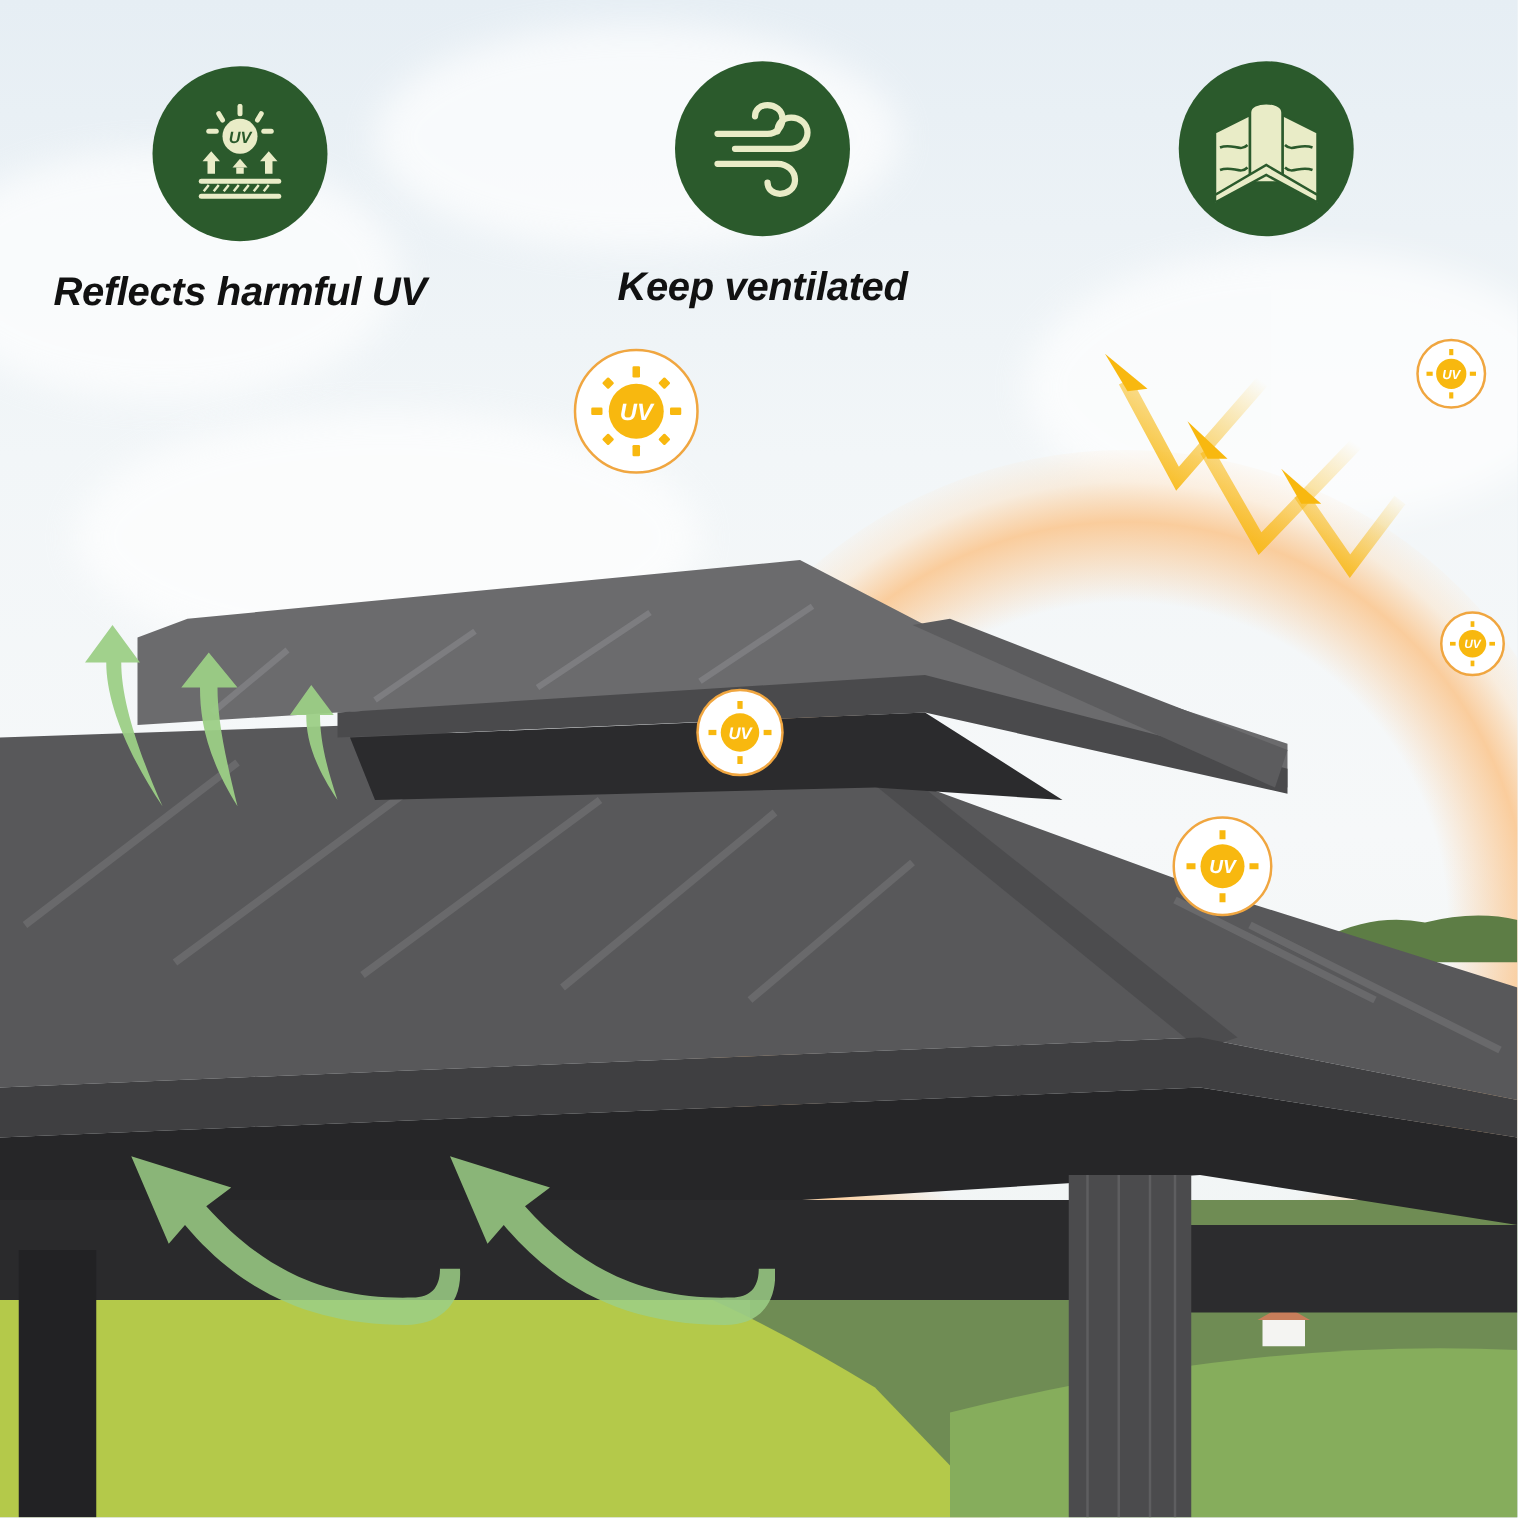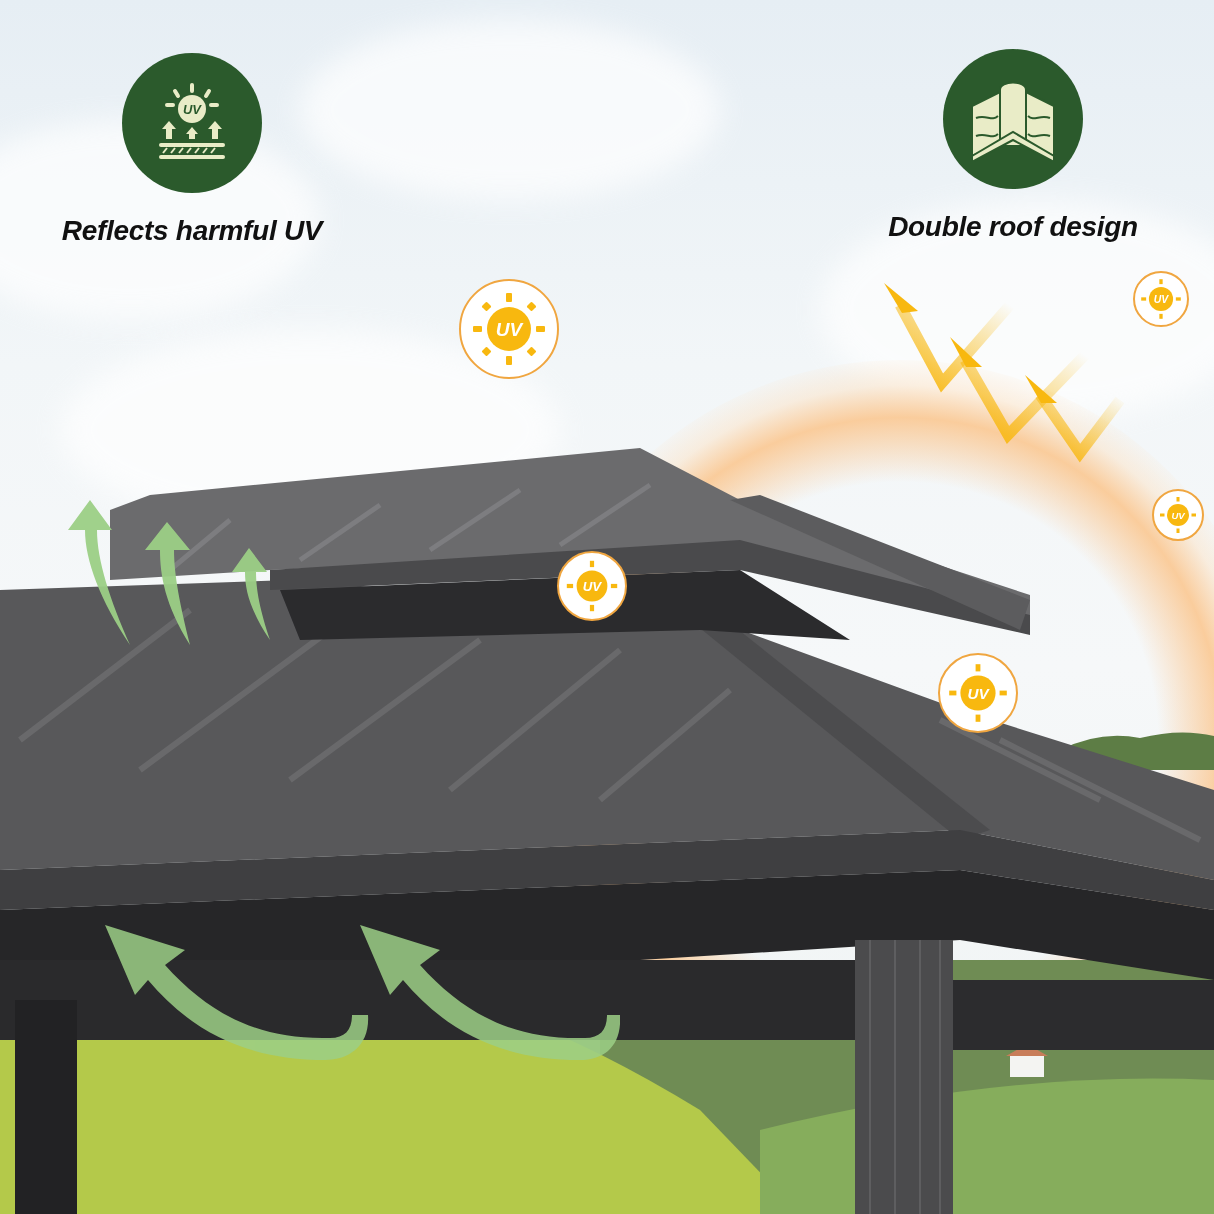--- a/index.html
+++ b/index.html
@@ -8,21 +8,21 @@
   .scene{position:absolute;inset:0;overflow:hidden;font-style:italic;}
   .sky{position:absolute;left:0;top:0;width:1214px;height:1214px;
        background:linear-gradient(180deg,#e6eef4 0%,#f2f6f8 30%,#f6f8f9 55%,#eef3f3 100%);}
   .cloud{position:absolute;border-radius:50%;background:#ffffff;opacity:.7;filter:blur(14px);}
   .glow{position:absolute;left:520px;top:360px;width:760px;height:760px;border-radius:50%;
         background:radial-gradient(circle at 50% 50%,rgba(255,255,255,0) 48%,rgba(251,197,140,.85) 60%,rgba(252,226,196,.5) 66%,rgba(255,255,255,0) 72%);}
   .hills{position:absolute;left:0;top:960px;width:1214px;height:254px;}
   .feature{position:absolute;text-align:center;}
   .badge{width:140px;height:140px;border-radius:50%;background:#2b5a2c;
          display:flex;align-items:center;justify-content:center;margin:0 auto;}
-  .feature-label{font-weight:800;font-size:28px;color:#111;white-space:nowrap;margin-top:22px;letter-spacing:-.3px;}
+  .feature-label{font-weight:800;font-size:32px;color:#111;white-space:nowrap;margin-top:22px;letter-spacing:-.3px;}
   .uv{position:absolute;border-radius:50%;background:#fff;border:2px solid #f0a640;
       display:flex;align-items:center;justify-content:center;}
   svg{display:block;}
 </style>
 </head>
 <body>
 
 <div class="scene">
   <div class="sky"></div>
   <div class="cloud" style="left:-60px;top:120px;width:380px;height:200px;"></div>
@@ -144,39 +144,50 @@
             <line x1="40" y1="70" x2="44" y2="65"></line>
           <line x1="48" y1="70" x2="52" y2="65"></line>
             <line x1="56" y1="70" x2="60" y2="65"></line>
           <line x1="64" y1="70" x2="68" y2="65"></line>
         </g>
       </svg>
     </div>
     <div class="feature-label">Reflects harmful UV</div>
   </div>
 
+  <div class="feature" style="left:460px;top:49px;width:300px;">
+    <div class="badge">
+      <svg width="80" height="80" viewBox="0 0 80 80">
+        <g fill="none" stroke="#e9ecc7" stroke-width="5" stroke-linecap="round">
+          <path d="M4 28 H44 C52 28 56 22 56 16 C56 9 50 5 44 5 C38 5 34 9 34 14"></path>
+          <path d="M18 40 H62 C70 40 76 34 76 27 C76 20 70 15 63 15 C56 15 52 20 52 26"></path>
+          <path d="M4 52 H52 C60 52 66 58 66 65 C66 72 60 76 54 76 C48 76 44 72 44 67"></path>
+        </g>
+      </svg>
+    </div>
+    <div class="feature-label">Keep ventilated</div>
+  </div>
 
   <div class="feature" style="left:863px;top:49px;width:300px;">
     <div class="badge">
       <svg width="86" height="86" viewBox="0 0 86 86">
         <g fill="#e9ecc7" stroke="#2b5a2c" stroke-width="2">
           <polygon points="2,30 30,16 30,68 2,80"></polygon>
           <polygon points="84,30 56,16 56,68 84,80"></polygon>
           <path d="M30 70 V14 C30 4 56 4 56 14 V70 Z"></path>
           <polygon points="2,80 43,56 84,80 84,86 43,64 2,86"></polygon>
         </g>
         <g fill="none" stroke="#2b5a2c" stroke-width="2">
           <path d="M6 42 C16 38 22 46 28 40"></path>
           <path d="M6 60 C16 56 22 64 28 58"></path>
           <path d="M58 40 C64 46 70 38 80 42"></path>
           <path d="M58 58 C64 64 70 56 80 60"></path>
         </g>
       </svg>
     </div>
-    <div class="feature-label">Double roof design</div>
   </div>
 
   <div class="uv" style="left:459px;top:279px;width:96px;height:96px;">
     <svg width="80" height="80" viewBox="0 0 80 80">
       <g fill="#f8b80f">
         <rect x="37" y="4" width="6" height="9" rx="1"></rect>
           <rect x="37" y="67" width="6" height="9" rx="1"></rect>
         <rect x="4" y="37" width="9" height="6" rx="1"></rect>
           <rect x="67" y="37" width="9" height="6" rx="1"></rect>
         <rect x="14" y="14" width="7" height="7" rx="1" transform="rotate(45 17.5 17.5)"></rect>

